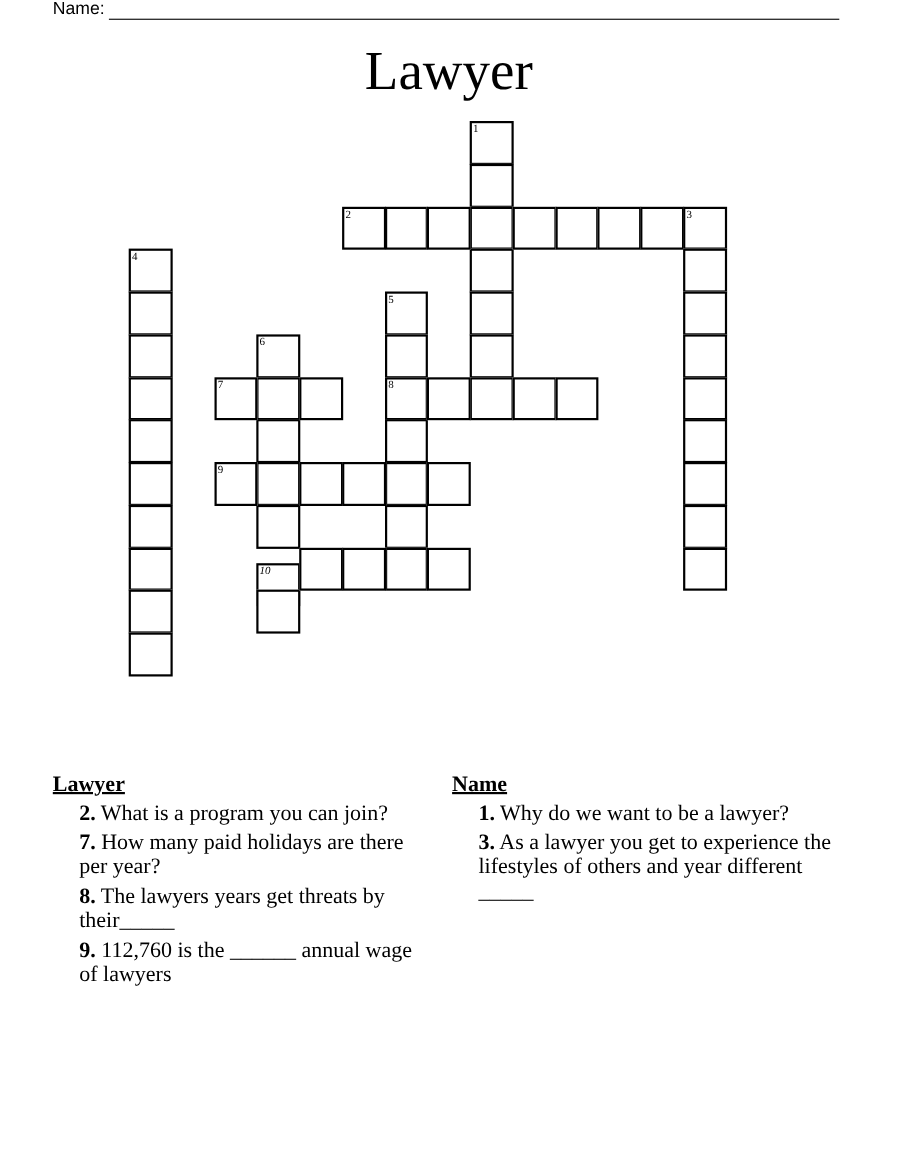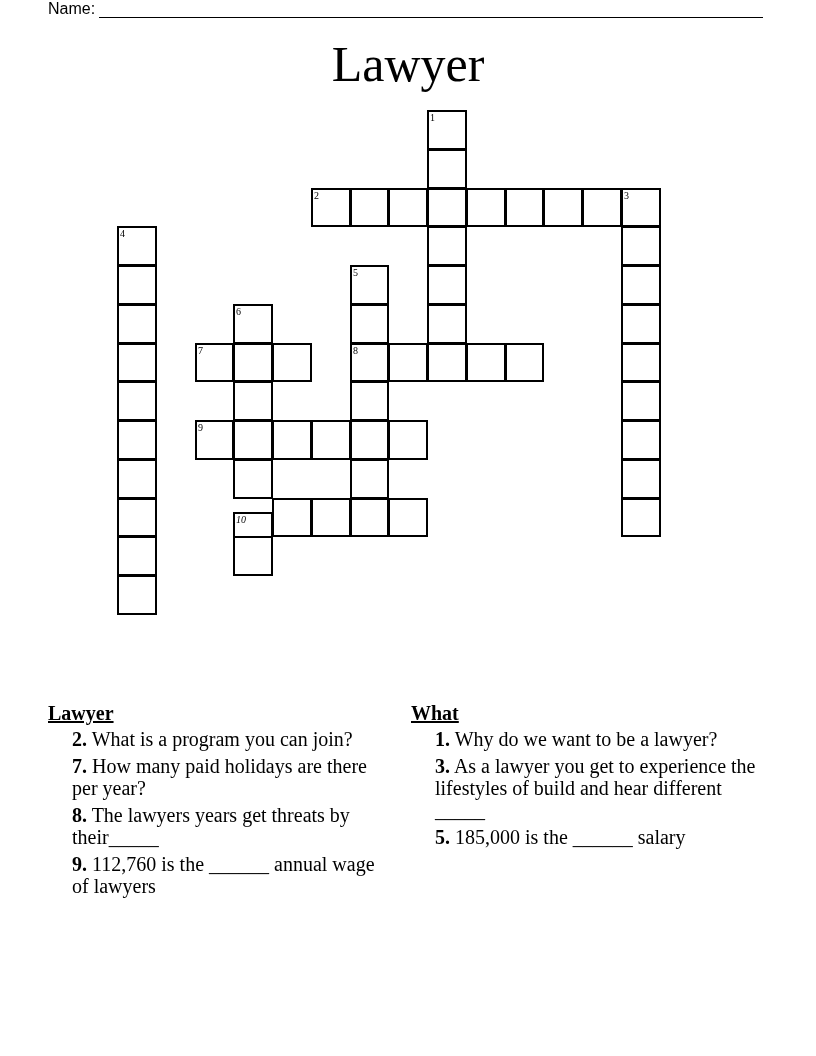--- a/index.html
+++ b/index.html
@@ -110,17 +110,16 @@
 
 <div class="clues across">
   <h3>Lawyer</h3>
   <div class="clue"><b>2.</b><span> What is a program you can join?</span></div>
   <div class="clue"><b>7.</b><span> How many paid holidays are there per year?</span></div>
   <div class="clue"><b>8.</b><span> The lawyers years get threats by their_____</span></div>
   <div class="clue"><b>9.</b><span> 112,760 is the ______ annual wage of lawyers</span></div>
 </div>
 
 <div class="clues down">
-  <h3>What</h3>
+  <h3>Name</h3>
   <div class="clue"><b>1.</b><span> Why do we want to be a lawyer?</span></div>
-  <div class="clue"><b>3.</b><span> As a lawyer you get to experience the lifestyles of build and hear different _____</span></div>
-  <div class="clue"><b>5.</b><span> 185,000 is the ______ salary</span></div>
+  <div class="clue"><b>3.</b><span> As a lawyer you get to experience the lifestyles of others and year different _____</span></div>
 </div>
 
 </body></html>

